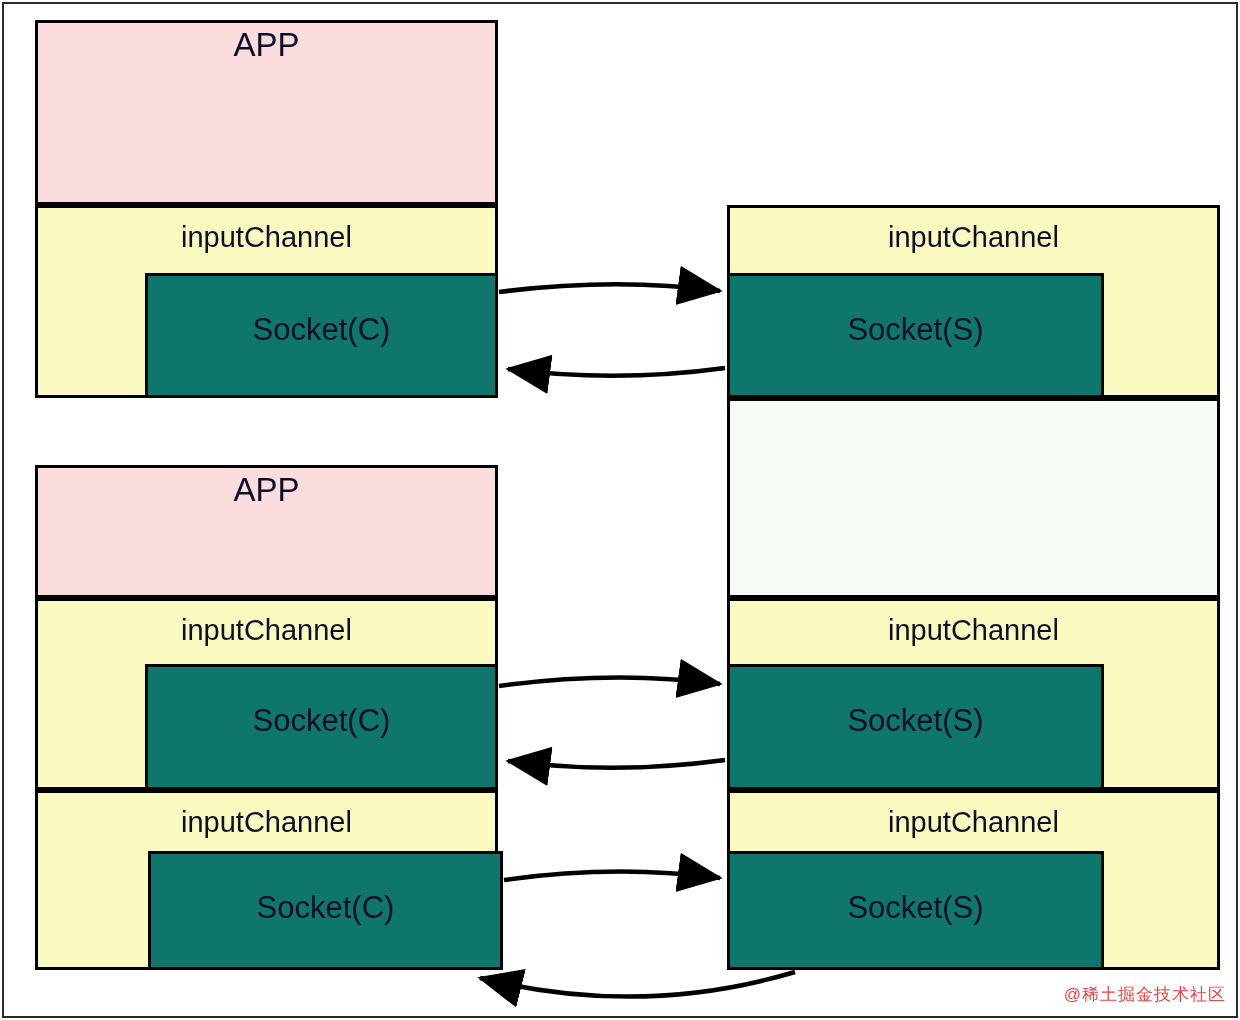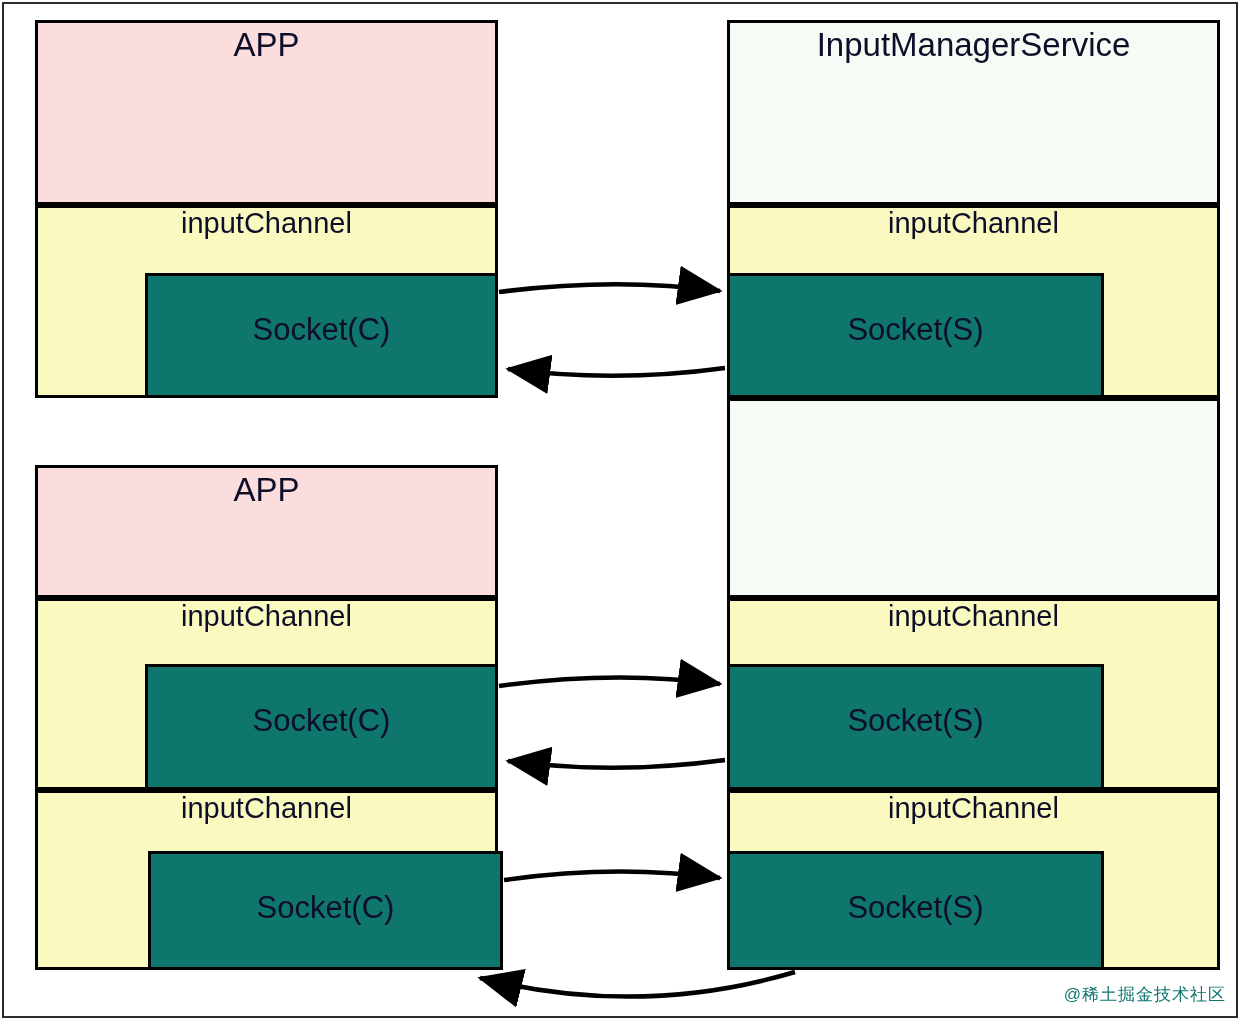--- a/index.html
+++ b/index.html
@@ -39,38 +39,38 @@
     line-height: 1.05;
     white-space: nowrap;
   }
 
   .app-box    { background: #FCDDDE; }
   .ims-box    { background: #F5FBF5; }
   .chan-box   { background: #FAFAC0; }
   .socket-box { background: #0f766e; }
 
   .t-title   { font-size: 33px; padding-top: 5px; }
-  .t-chan    { font-size: 29px; padding-top: 0; }
+  .t-chan    { font-size: 29px; padding-top: 14px; }
   .t-socket  { font-size: 31px; padding-top: 38px; }
   .t-socket-sm { font-size: 31px; padding-top: 38px; }
 
   svg.arrows {
     position: absolute;
     left: 0; top: 0;
     width: 1240px; height: 1020px;
     overflow: visible;
     pointer-events: none;
   }
 
   .watermark {
     position: absolute;
     right: 14px;
     bottom: 14px;
     font-size: 17px;
-    color: #0f766e;
+    color: #ef4444;
     letter-spacing: 1px;
     white-space: nowrap;
   }
 </style>
 </head>
 <body>
 
 <div id="canvas">
 
   <div class="page-frame"></div>
@@ -100,23 +100,20 @@
   </div>
 
   <div class="box chan-box" style="left:35px; top:790px; width:463px; height:180px;">
     <span class="lbl t-chan">inputChannel</span>
   </div>
 
   <div class="box socket-box" style="left:148px; top:851px; width:355px; height:119px;">
     <span class="lbl t-socket-sm">Socket(C)</span>
   </div>
 
-  <div class="box ims-box" style="left:727px; top:20px; width:493px; height:185px;">
-    <span class="lbl t-title">InputManagerService</span>
-  </div>
 
   <div class="box chan-box" style="left:727px; top:205px; width:493px; height:193px;">
     <span class="lbl t-chan">inputChannel</span>
   </div>
 
   <div class="box socket-box" style="left:727px; top:273px; width:377px; height:125px;">
     <span class="lbl t-socket">Socket(S)</span>
   </div>
 
   <div class="box ims-box" style="left:727px; top:398px; width:493px; height:200px;"></div>

